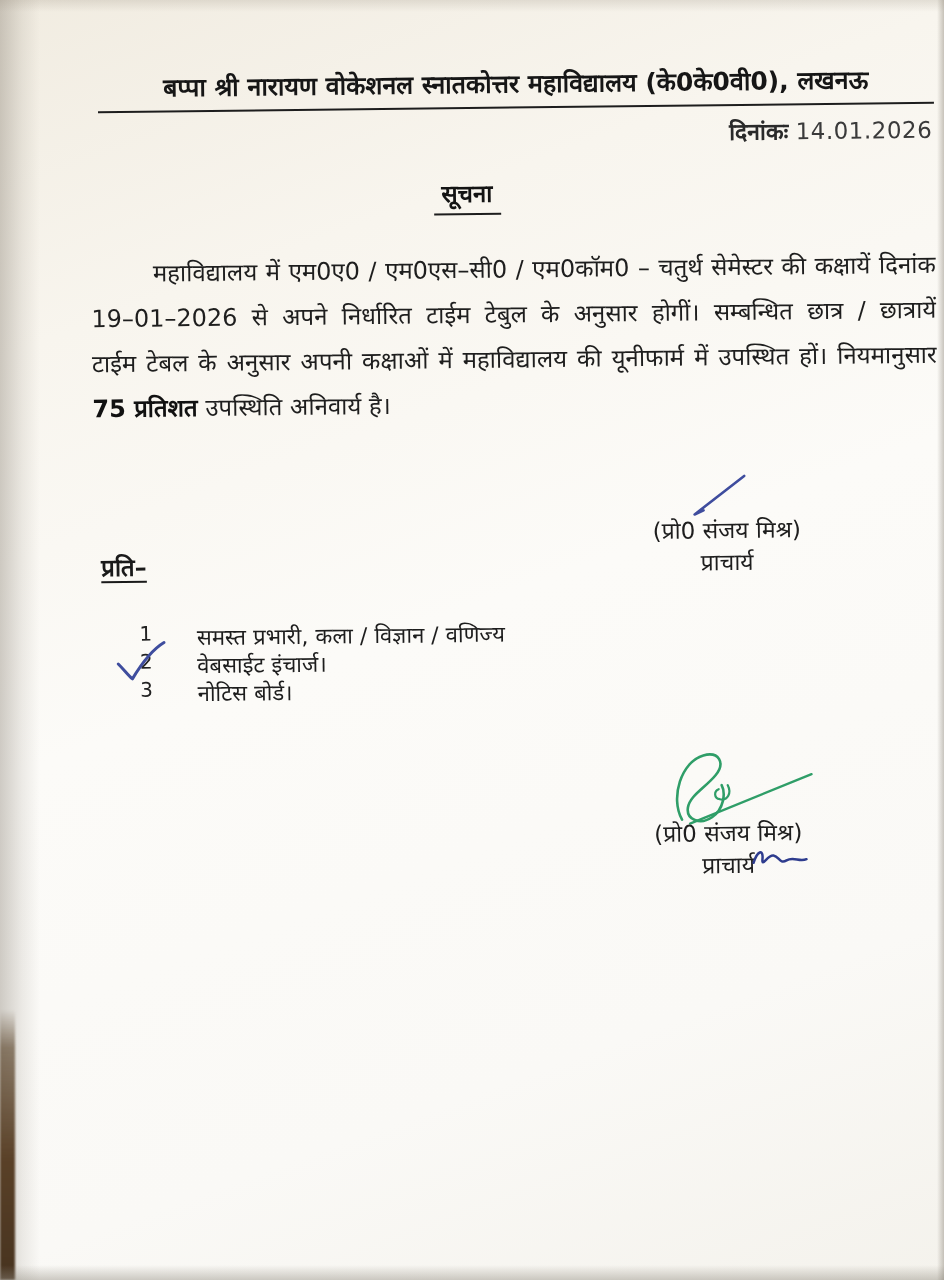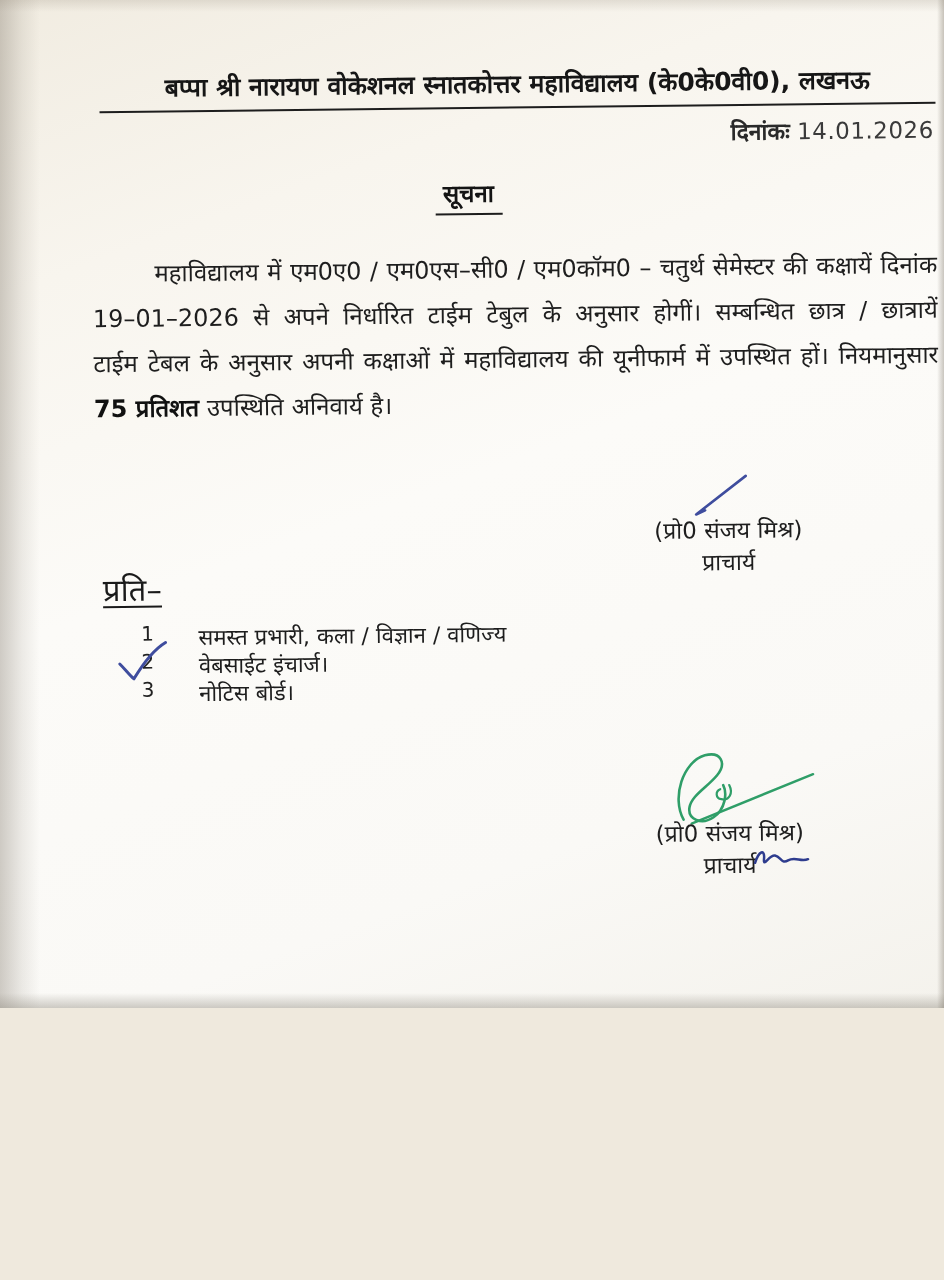--- a/index.html
+++ b/index.html
@@ -2,21 +2,21 @@
 <html><head>
 <meta charset="utf-8">
 <style>
   html,body{margin:0;padding:0;}
   body{
     width:944px;height:1280px;overflow:hidden;
     font-family:"DejaVu Sans","Liberation Sans",sans-serif;
     background:#efe9dd;
   }
   .page{
-    position:relative;width:944px;height:1008px;
+    position:relative;width:944px;height:1280px;
     background:linear-gradient(160deg,#f1ece1 0%,#f8f5ee 22%,#fcfbf8 48%,#faf9f6 78%,#f4f2ec 100%);
     overflow:hidden;
   }
   
   .edge-left{position:absolute;left:0;top:0;bottom:0;width:40px;
     background:linear-gradient(90deg,rgba(138,130,118,.40),rgba(138,130,118,.14) 55%,rgba(138,130,118,0));}
   .edge-left-dark{position:absolute;left:0;top:1010px;bottom:0;width:15px;filter:blur(1.2px);
     background:linear-gradient(180deg,rgba(92,70,44,0) 0%,rgba(92,70,44,.65) 14%,#5a4128 55%,#47331f 100%);}
   .edge-bottom{position:absolute;left:0;right:0;bottom:0;height:15px;
     background:linear-gradient(0deg,rgba(148,143,132,.45),rgba(148,143,132,0));}
@@ -49,21 +49,21 @@
   .bline.last{text-align:left;text-align-last:left;}
   .bold{font-weight:700;color:#111;}
 
   .sig-name{position:absolute;width:180px;text-align:center;font-size:23px;color:#1e1e1e;white-space:nowrap;}
   .sig-desg{position:absolute;width:180px;text-align:center;font-size:23px;color:#1e1e1e;}
   .sig1-name{left:638px;top:516px;}
   .sig1-desg{left:638px;top:548px;}
   .sig2-name{left:636px;top:819px;}
   .sig2-desg{left:636px;top:851px;}
 
-  .prati{position:absolute;left:102px;top:564px;font-size:31px;font-weight:400;color:#1a1a1a;
+  .prati{position:absolute;left:102px;top:546px;font-size:24px;font-weight:700;color:#1a1a1a;
     text-decoration:underline;text-underline-offset:5px;text-decoration-thickness:2px;}
 
   .copy-row{position:absolute;left:0;height:28px;}
   .copy-num{position:absolute;left:133px;width:26px;text-align:center;font-size:20px;color:#222;}
   .copy-text{position:absolute;left:197px;font-size:22px;color:#1d1d1d;white-space:nowrap;}
   .row1{top:618px;} .row2{top:646px;} .row3{top:674px;}
 
   .svg-abs{position:absolute;}
 </style>
 </head>

